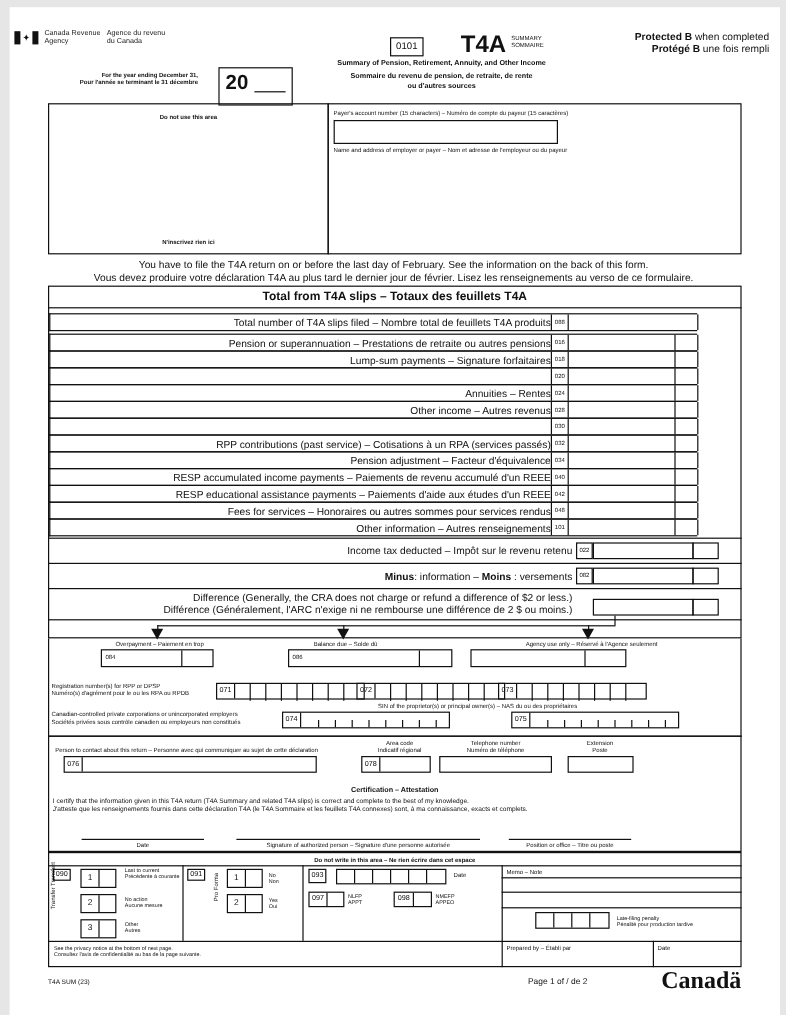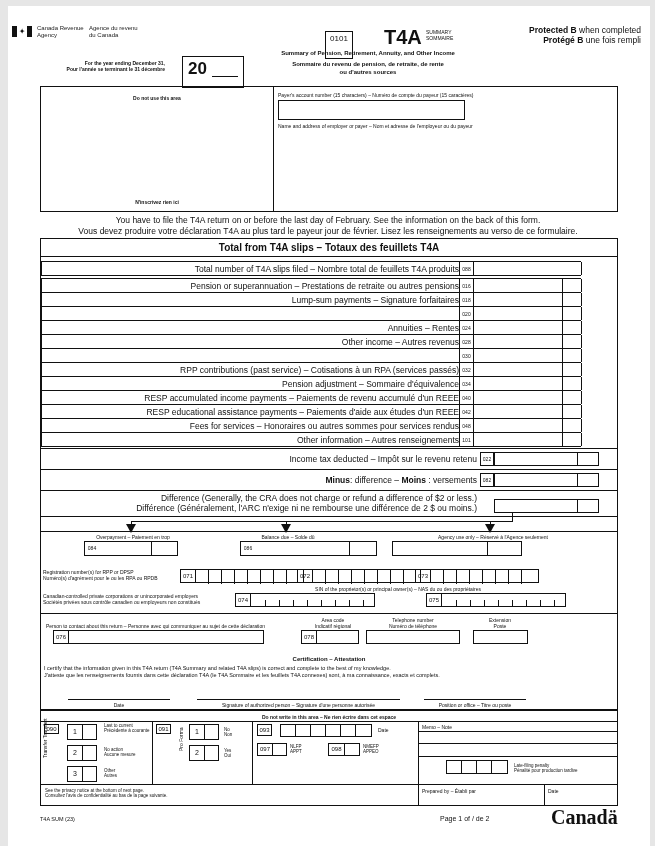--- a/index.html
+++ b/index.html
@@ -39,21 +39,21 @@
   <div class="abs t6" style="left:81px;top:19px;white-space:pre;color:#222">Agence du revenu
 du Canada</div>
 
   <div class="abs t bold right" style="left:0;top:54px;width:157px">For the year ending December 31,</div>
   <div class="abs t bold right" style="left:0;top:60px;width:157px">Pour l'année se terminant le 31 décembre</div>
   <div class="abs b2" style="left:174px;top:50px;width:62px;height:32px">
     <span class="abs bold" style="left:5px;top:2px;font-size:17px">20</span>
     <div class="abs" style="left:29px;top:19px;width:26px;height:1px;background:#111"></div>
   </div>
 
-  <div class="abs b center" style="left:317px;top:25px;width:28px;height:28px;font-size:8px;line-height:14px">0101</div>
+  <div class="abs b center" style="left:317px;top:25px;width:28px;height:16px;font-size:8px;line-height:14px">0101</div>
   <div class="abs bold" style="left:376px;top:20px;font-size:20px;line-height:22px">T4A</div>
   <div class="abs" style="left:418px;top:23px;font-size:5px;line-height:6px">SUMMARY</div>
   <div class="abs" style="left:418px;top:29px;font-size:5px;line-height:6px">SOMMAIRE</div>
 
   <div class="abs right" style="left:430px;top:19px;width:203px;font-size:8.5px;line-height:10px">
     <b>Protected B</b><span> when completed</span>
   </div>
   <div class="abs right" style="left:430px;top:29px;width:203px;font-size:8.5px;line-height:10px">
     <b>Protégé B</b><span> une fois rempli</span>
   </div>
@@ -67,21 +67,21 @@
     <div class="abs t bold center" style="left:0;top:112px;width:100%">N'inscrivez rien ici</div>
   </div>
   <div class="abs b2" style="left:265px;top:80px;width:345px;height:126px">
     <div class="abs t" style="left:4px;top:5px;white-space:nowrap">Payer's account number (15 characters) – Numéro de compte du payeur (15 caractères)</div>
     <div class="abs b" style="left:4px;top:13px;width:187px;height:20px"></div>
     <div class="abs t" style="left:4px;top:36px;white-space:nowrap">Name and address of employer or payer – Nom et adresse de l'employeur ou du payeur</div>
     <div class="abs" style="left:4px;top:44px;width:335px;height:76px"></div>
   </div>
 
   <div class="abs center" style="left:20px;top:209px;width:600px;font-size:8.5px;line-height:10px">You have to file the T4A return on or before the last day of February. See the information on the back of this form.</div>
-  <div class="abs center" style="left:20px;top:220px;width:600px;font-size:8.5px;line-height:10px">Vous devez produire votre déclaration T4A au plus tard le payeur jour de février. Lisez les renseignements au verso de ce formulaire.</div>
+  <div class="abs center" style="left:20px;top:220px;width:600px;font-size:8.5px;line-height:10px">Vous devez produire votre déclaration T4A au plus tard le dernier jour de février. Lisez les renseignements au verso de ce formulaire.</div>
 
   <div class="abs b2" style="left:32px;top:232px;width:578px;height:294px"></div>
   <div class="abs bold center" style="left:32px;top:236px;width:578px;font-size:10px">Total from T4A slips – Totaux des feuillets T4A</div>
   <div class="abs hline" style="left:32px;top:250px;width:578px"></div>
 
   <div id="rows">
     <div class="row" style="top:255px">
         <span class="lbl">Total number of T4A slips filed – Nombre total de feuillets T4A produits</span>
         <span class="c">088</span>
         <span class="v" style="width:108px;border-right:1px solid #111"></span>
@@ -120,21 +120,21 @@
         <span class="v"></span>
         <span class="ce"></span>
       </div>
     <div class="row" style="top:356px">
         <span class="lbl">RPP contributions (past service) – Cotisations à un RPA (services passés)</span>
         <span class="c">032</span>
         <span class="v"></span>
         <span class="ce"></span>
       </div>
     <div class="row" style="top:370px">
-        <span class="lbl">Pension adjustment – Sommaire d'équivalence</span>
+        <span class="lbl">Pension adjustment – Facteur d'équivalence</span>
         <span class="c">034</span>
         <span class="v"></span>
         <span class="ce"></span>
       </div>
     <div class="row" style="top:384px">
         <span class="lbl">RESP accumulated income payments – Paiements de revenu accumulé d'un REEE</span>
         <span class="c">040</span>
         <span class="v"></span>
         <span class="ce"></span>
       </div>
@@ -159,21 +159,21 @@
   </div>
   <div class="abs hline" style="left:32px;top:442px;width:578px"></div>
 
   <div class="abs right" style="left:33px;top:448px;width:436px;font-size:8.5px">Income tax deducted – Impôt sur le revenu retenu</div>
   <div class="abs code" style="left:472px;top:446px;width:14px;height:14px">022</div>
   <div class="abs b" style="left:486px;top:446px;width:84px;height:14px"></div>
   <div class="abs b" style="left:569px;top:446px;width:22px;height:14px"></div>
   <div class="abs hline" style="left:32px;top:463px;width:578px"></div>
 
   <div class="abs right" style="left:33px;top:469px;width:436px;font-size:8.5px">
-    <b>Minus</b><span>: difference – </span><b>Moins</b><span> : versements</span>
+    <b>Minus</b><span>: information – </span><b>Moins</b><span> : versements</span>
   </div>
   <div class="abs code" style="left:472px;top:467px;width:14px;height:14px">082</div>
   <div class="abs b" style="left:486px;top:467px;width:84px;height:14px"></div>
   <div class="abs b" style="left:569px;top:467px;width:22px;height:14px"></div>
   <div class="abs hline" style="left:32px;top:484px;width:578px"></div>
 
   <div class="abs right" style="left:33px;top:487px;width:436px;font-size:8.5px;line-height:10px">Difference (Generally, the CRA does not charge or refund a difference of $2 or less.)</div>
   <div class="abs right" style="left:33px;top:497px;width:436px;font-size:8.5px;line-height:10px">Différence (Généralement, l'ARC n'exige ni ne rembourse une différence de 2 $ ou moins.)</div>
   <div class="abs b" style="left:486px;top:493px;width:84px;height:14px"></div>
   <div class="abs b" style="left:569px;top:493px;width:22px;height:14px"></div>

